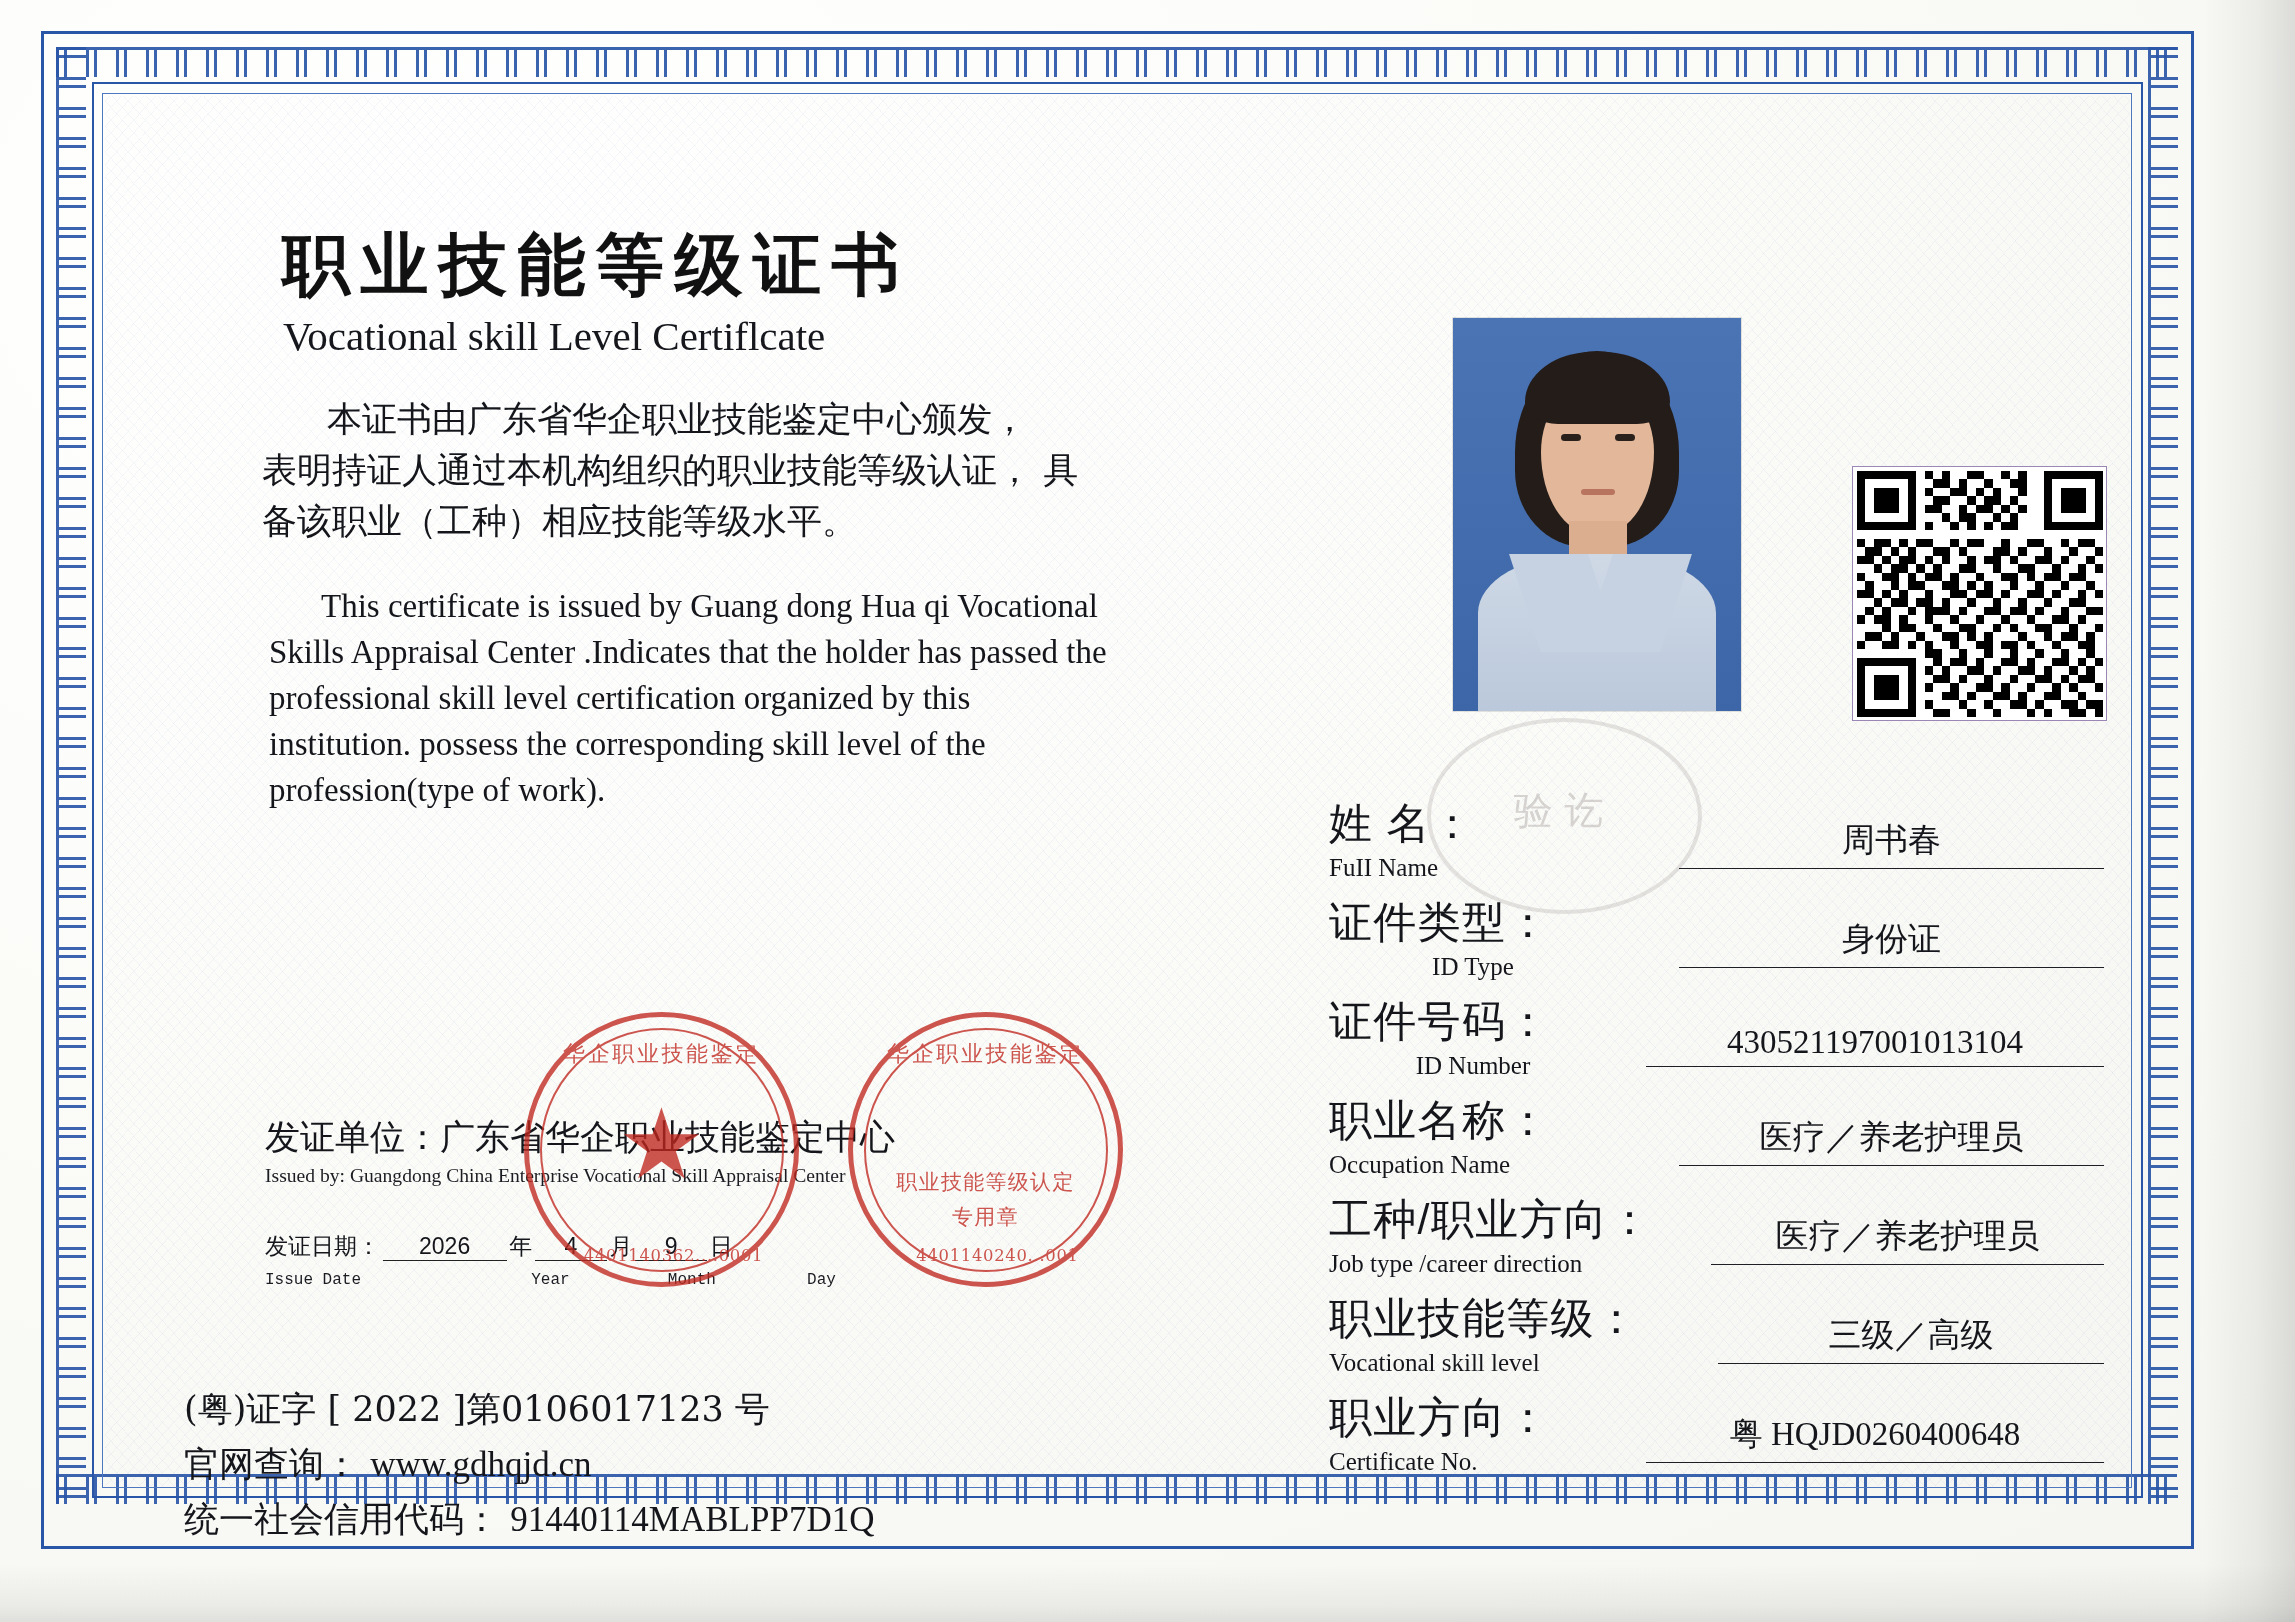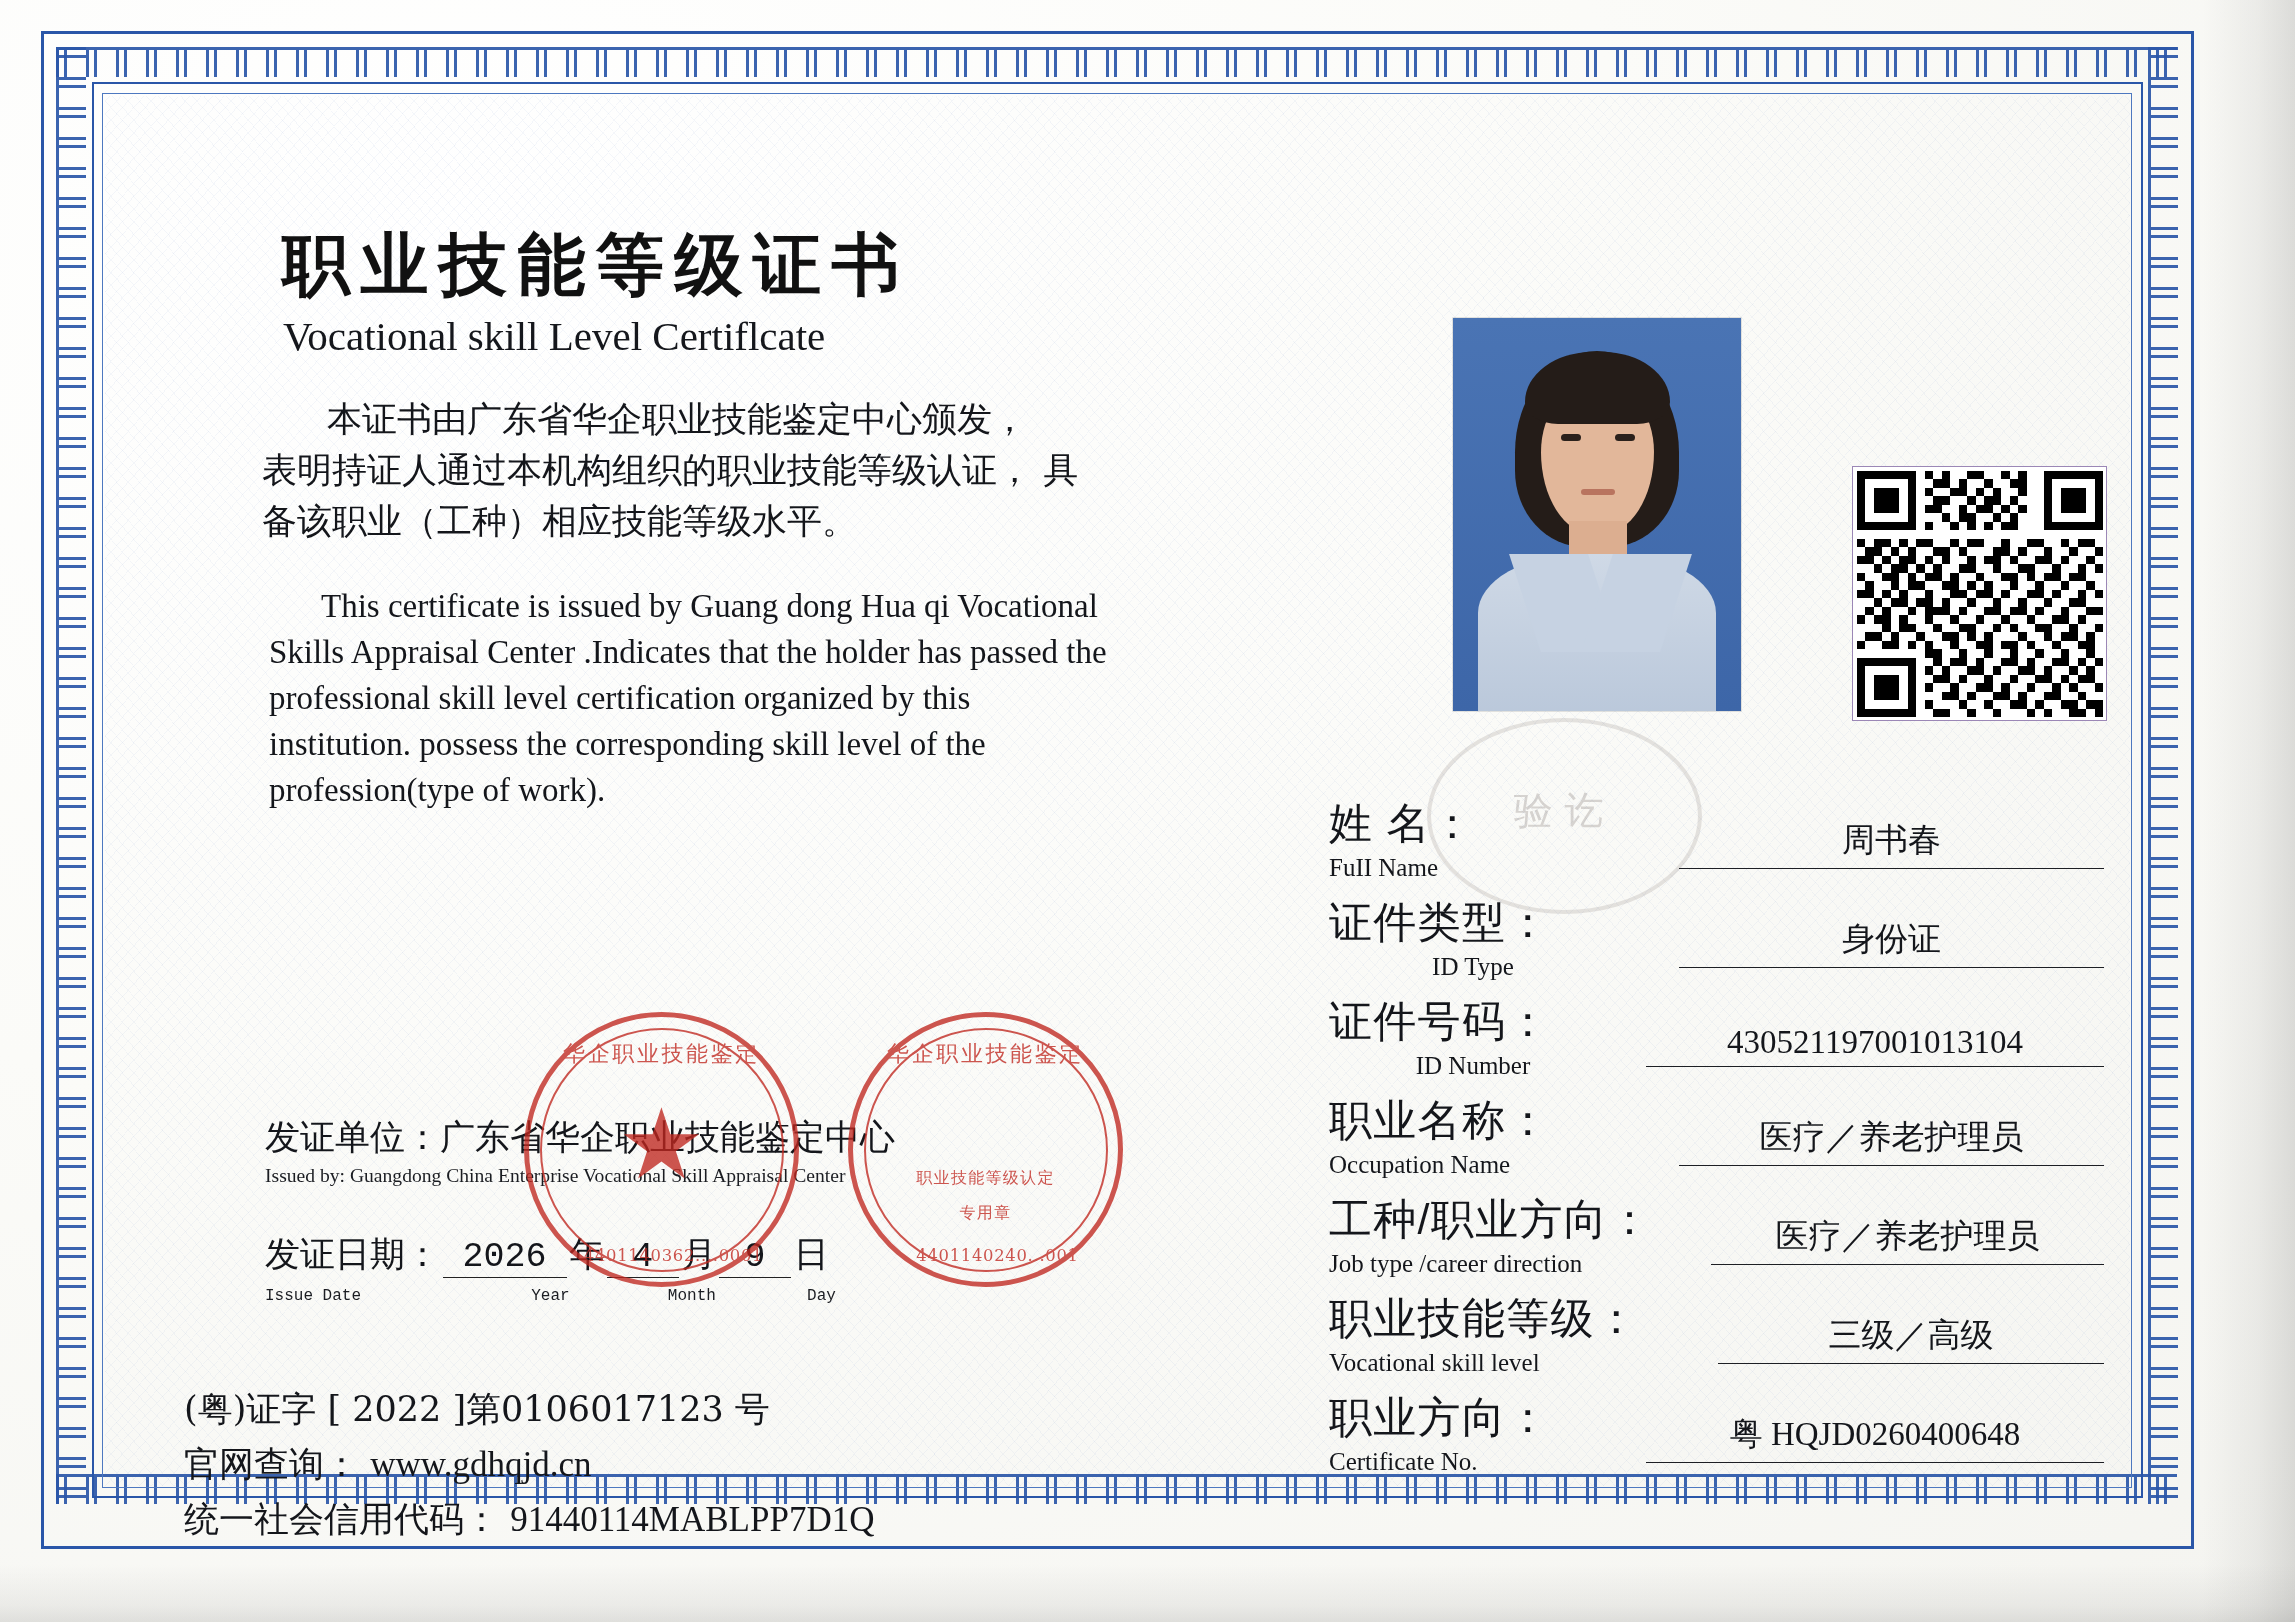--- a/index.html
+++ b/index.html
@@ -162,22 +162,22 @@
     color: #1b1d22;
     margin-top: 3.9px;
   }
 
   .issue-date {
     position: absolute;
     left: 160px; top: 1135px;
     white-space: nowrap;
   }
   .issue-date .cn {
-    font-family: Liberation Mono, monospace;
-    font-size: 35px;
+    font-family: Liberation Sans, sans-serif;
+    font-size: 23px;
     color: #14161b;
   }
   .issue-date .en {
     display: block;
     font-family: Liberation Mono, monospace;
     font-size: 16px;
     color: #1b1d22;
     margin-top: 9px;
   }
   .dl { display: inline-block; border-bottom: 1.3px solid #222; text-align: center; }
@@ -347,21 +347,21 @@
     color: #c0271f;
   }
   .stamp .arc-top, .stamp .arc-bottom, .stamp .mid {
     position: absolute;
     left: 0; width: 100%;
     text-align: center;
     font-family: "DejaVu Serif", serif;
     color: #c0271f;
   }
   .stamp .arc-top { top: 22px; font-size: 22px; letter-spacing: 2.6px; }
-  .stamp .mid { top: 151px; font-size: 16px; letter-spacing: 1.3px; text-align: center; }
+  .stamp .mid { top: 151px; font-size: 21px; letter-spacing: 1.3px; text-align: center; }
   .stamp .arc-bottom { bottom: 17px; font-size: 16.4px; letter-spacing: 0.7px; padding-left: 12px; }
 
   .stamp-ghost {
     position: absolute;
     left: 1322px; top: 622px;
     width: 275px; height: 196px;
     border-radius: 50%;
     border: 4.6px solid rgba(150,140,135,0.45);
     opacity: .5;
     box-sizing: border-box;

